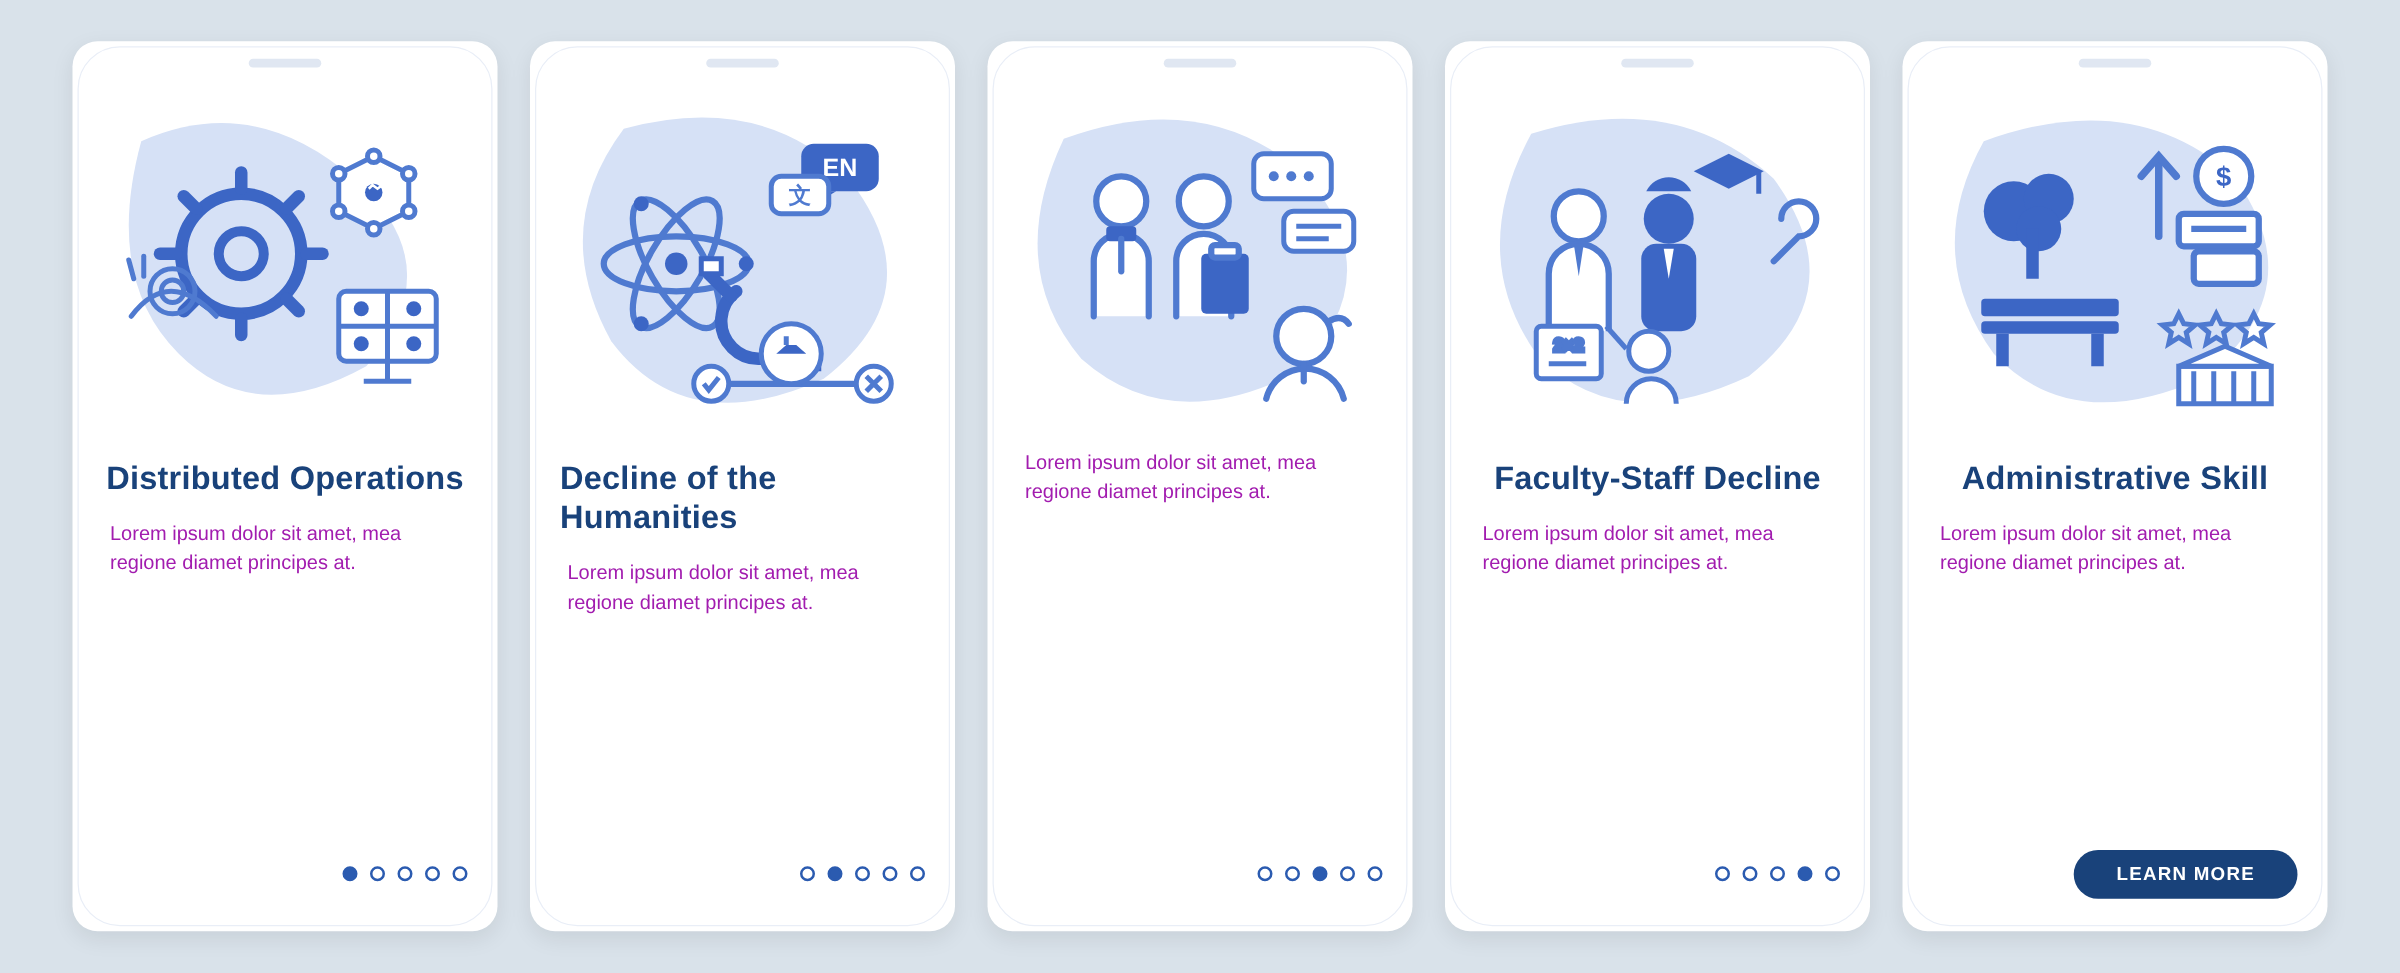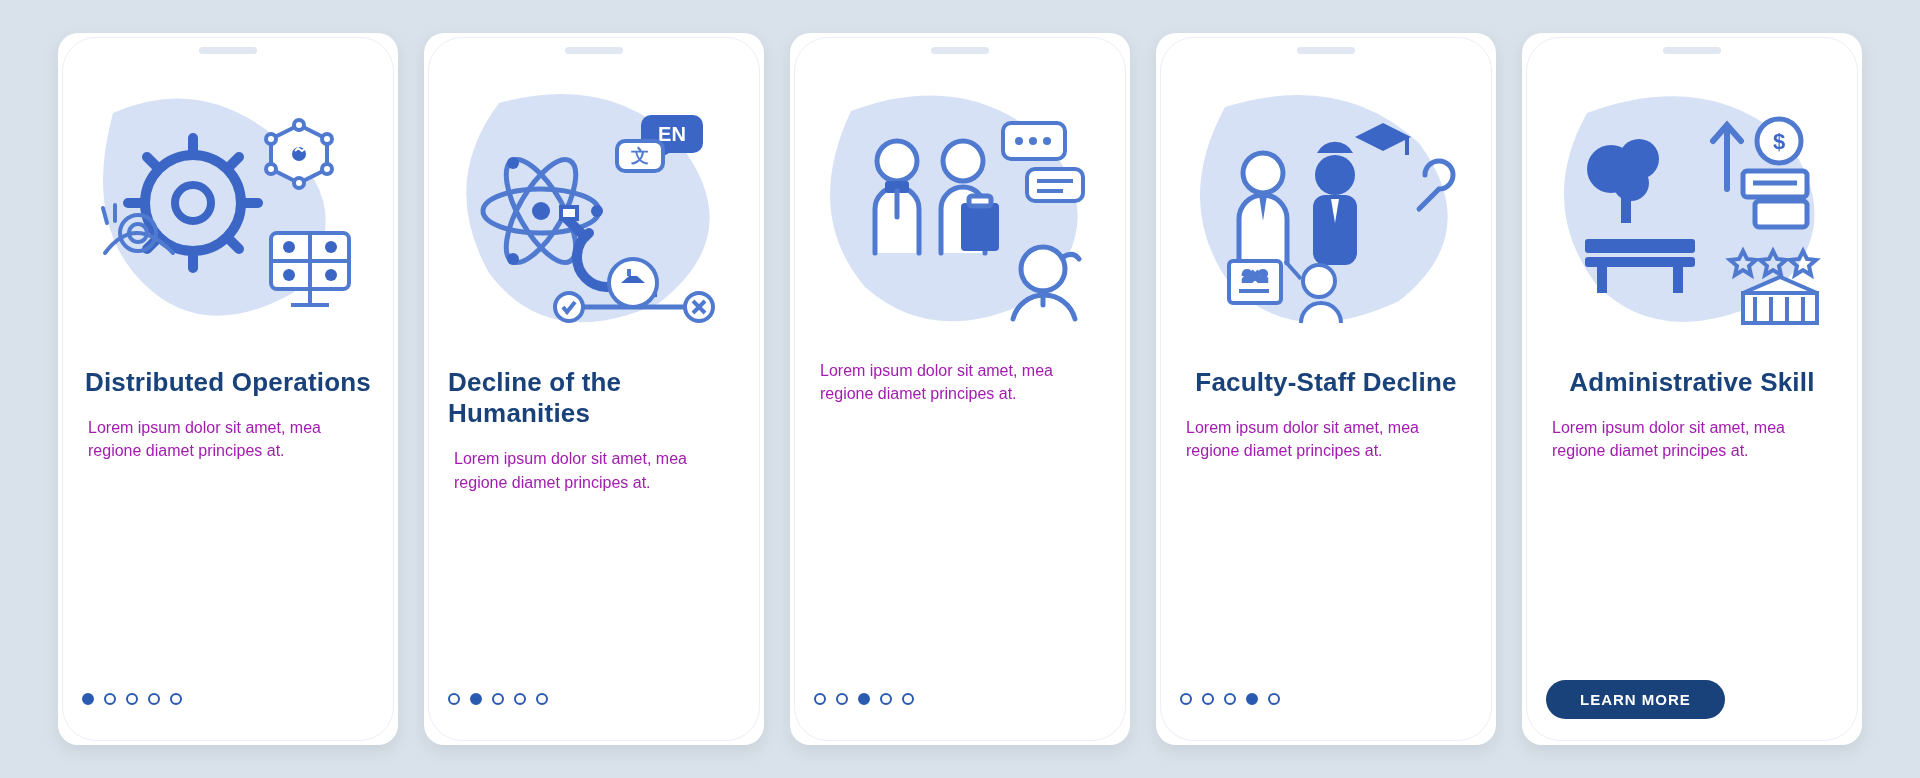--- a/index.html
+++ b/index.html
@@ -67,21 +67,21 @@
     margin-top: 18px;
     font-size: 16px;
     color: #a21caf;
     line-height: 1.45;
     padding: 0 6px;
   }
   .footer {
     margin-top: auto;
     width: 100%;
     display:flex;
-    justify-content:flex-start;
+    justify-content:flex-end;
     align-items:center;
     padding-bottom: 6px;
     min-height:46px;
   }
   .dots { display:flex; gap:10px; }
   .dot  {
     width:12px; height:12px;
     border:2px solid #2b5bb0;
     border-radius:50%;
     background:#fff;

